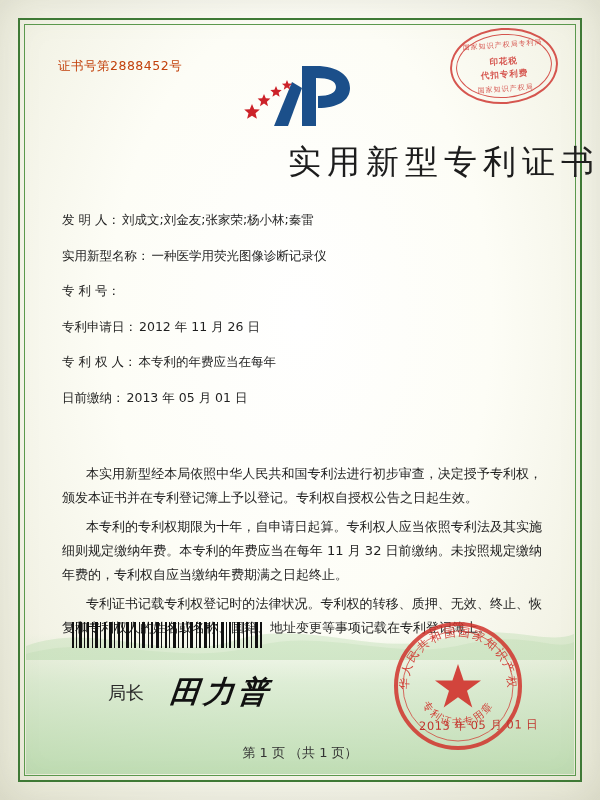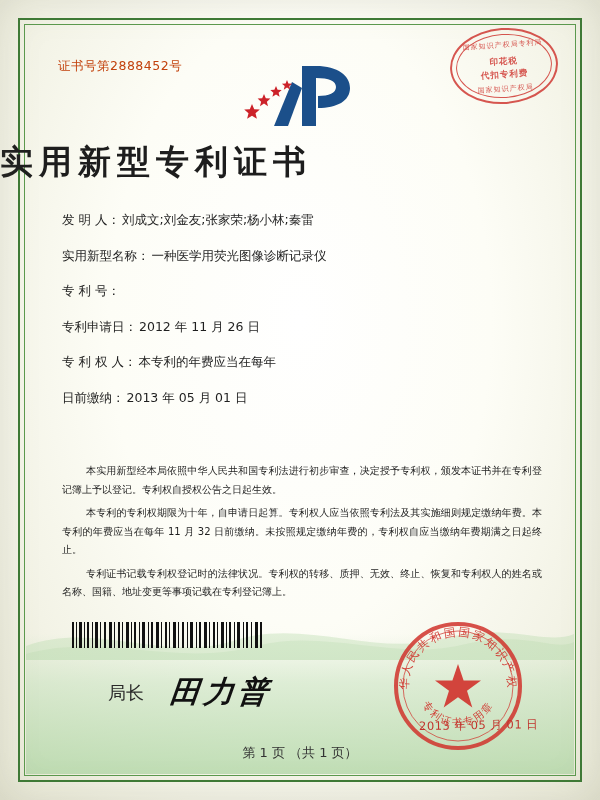--- a/index.html
+++ b/index.html
@@ -119,23 +119,23 @@
     transform: translateX(-50%);
     width: 140px;
     height: 68px;
   }
 
   .title {
     position: absolute;
     left: 0;
     right: 0;
     top: 140px;
-    text-align: left;
+    text-align: right;
     font-size: 33px;
-    font-weight: bold;
+    font-weight: normal;
     letter-spacing: 6px;
     font-family: "DejaVu Serif", "Liberation Serif", serif;
     color: #1d1d1d;
   }
 
   .fields {
     position: absolute;
     left: 62px;
     top: 212px;
     right: 60px;
@@ -152,21 +152,21 @@
   }
   .field .value {
     margin-left: 2px;
   }
 
   .body-text {
     position: absolute;
     left: 62px;
     right: 58px;
     top: 462px;
-    font-size: 10px;
+    font-size: 13px;
     line-height: 1.85;
     text-align: justify;
     color: #1f1f1f;
   }
   .body-text p {
     margin: 0 0 5px 0;
     text-indent: 24px;
   }
 
   

